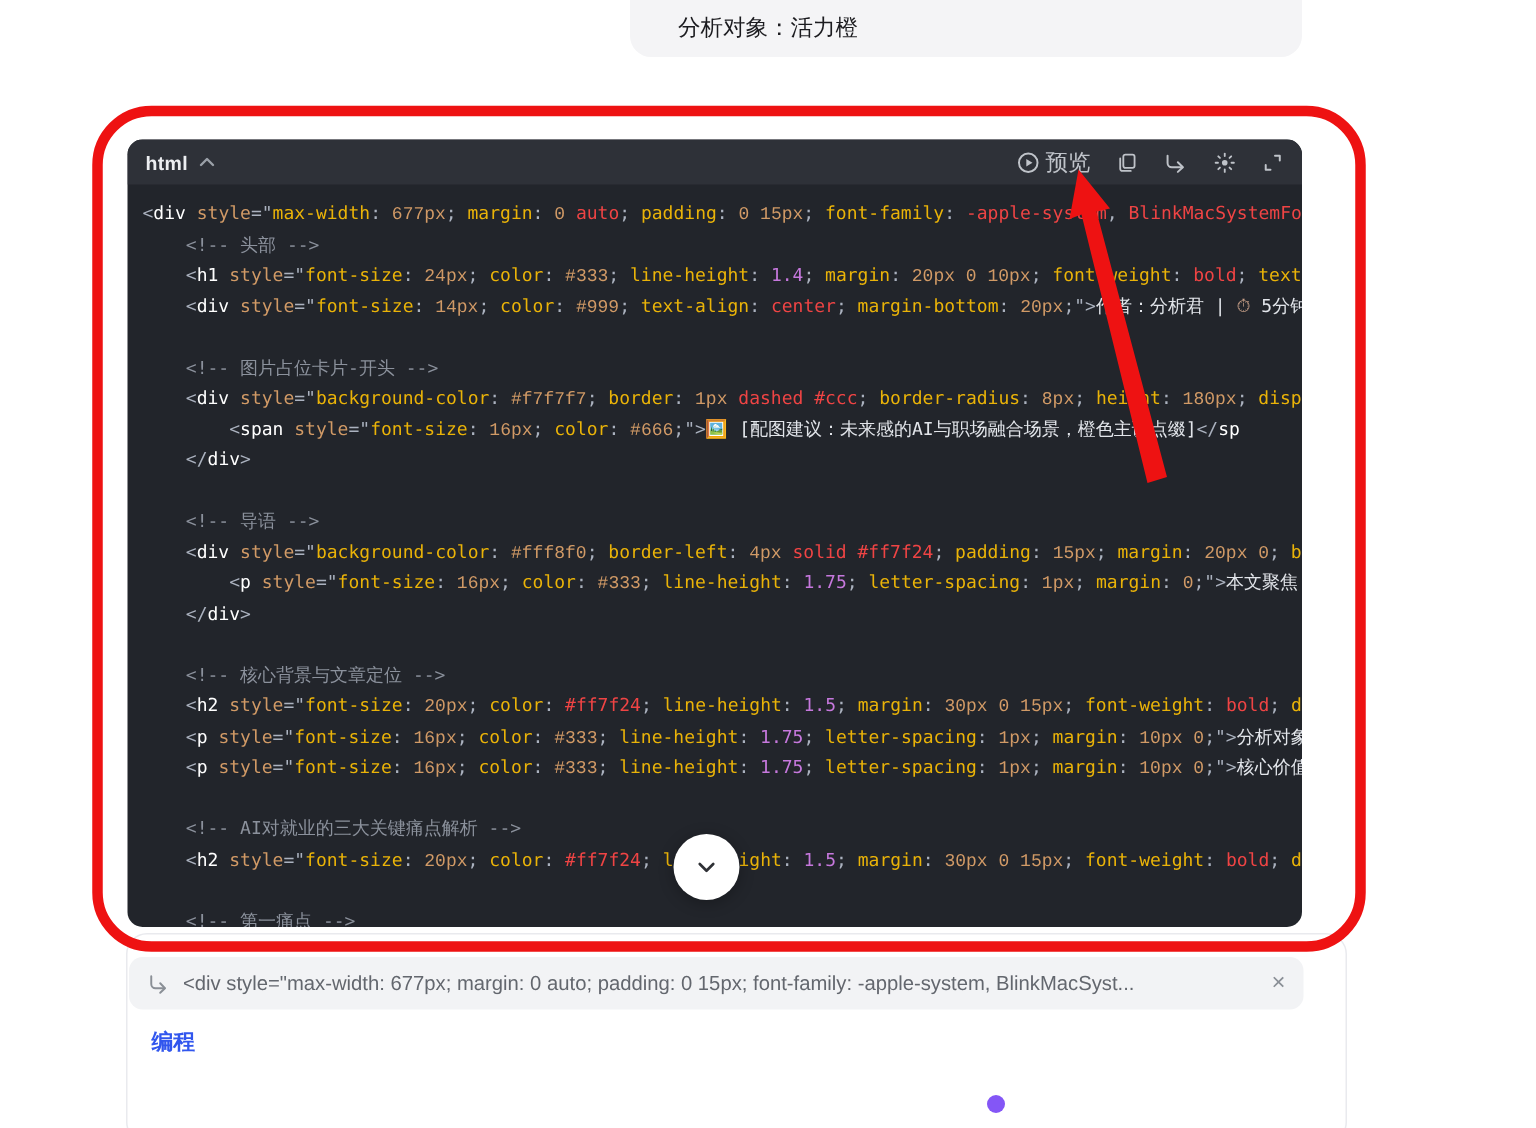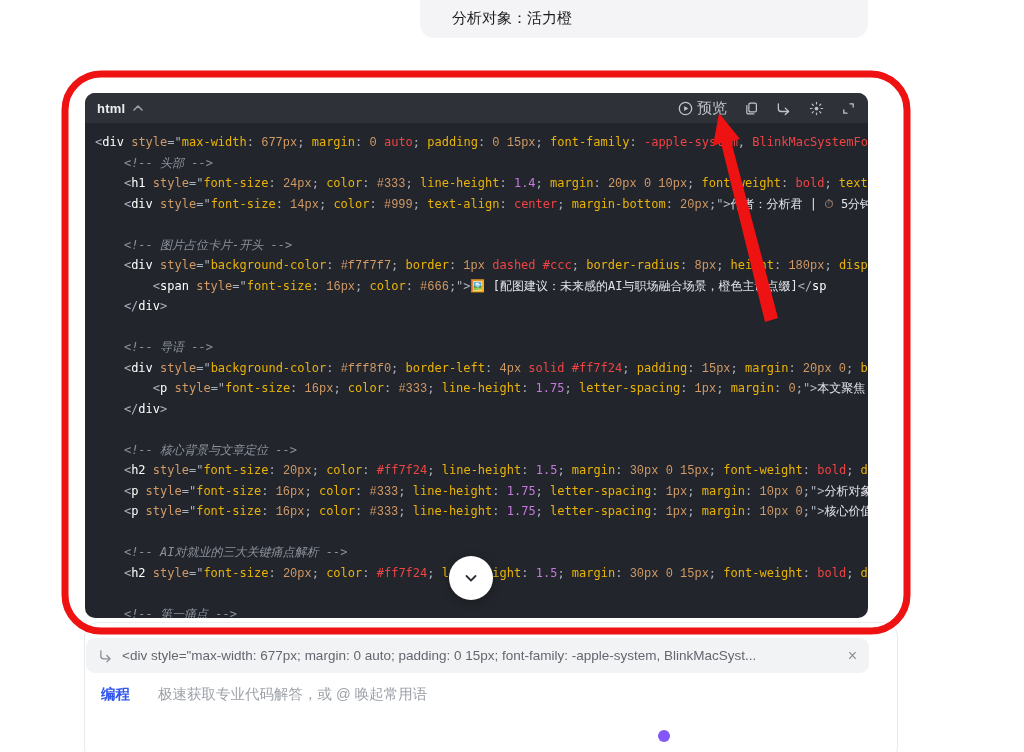--- a/index.html
+++ b/index.html
@@ -43,21 +43,21 @@
   .cl { height:20.5px; }
   .tk-g { color:#abb2bf; }
   .tk-t { color:#ffffff; }
   .tk-a { color:#d19a66; }
   .tk-pr { color:#eab308; }
   .tk-n { color:#d19a66;font-family:Liberation Mono, monospace; }
   .tk-u { color:#c678dd; }
   .tk-k { color:#ef4444; }
   .tk-x { color:#e2e5ea; }
   .tk-e { color:#c9a189; }
-  .tk-c { color:#8b919c;font-style:italic; }
+  .tk-c { color:#8b919c; }
 
   
   .scroll-down-btn {
     position:absolute; left:449px; top:556px; width:44px; height:44px;
     background:#ffffff; border-radius:50%;
     box-shadow:0 2px 10px rgba(0,0,0,.28);
     display:flex; align-items:center; justify-content:center; cursor:pointer;
     z-index:5;
   }
 
@@ -80,21 +80,21 @@
   .quote-bar .q-icon { flex:0 0 auto; margin-right:9px; display:inline-flex; }
   .quote-text {
     flex:1; font-size:13.5px; white-space:nowrap; overflow:hidden;
     color:#606press46b;
   }
   .quote-close { flex:0 0 auto; margin-left:10px; color:#8a8f96; font-size:16px;
     line-height:1; cursor:pointer; }
 
   .input-row {
     position:absolute; left:16px; top:62px; display:flex; align-items:center;
-    gap:28px;
+    gap:4px;
   }
   .mode-label { color:#3156ee; font-size:14.5px; font-weight:bold; cursor:pointer; }
   .input-placeholder { color:#9ca1a8; font-size:14.5px; }
 
   .caret-dot {
     position:absolute; left:658px; top:730px; width:12px; height:12px;
     border-radius:50%; background:#8456f6;
   }
 </style>
 </head>
@@ -177,21 +177,20 @@
         <svg width="15" height="14" viewBox="0 0 16 15">
             <path d="M3,2 v5.5 a3,3 0 0 0 3,3 h6.5" fill="none" stroke="#8a8f96" stroke-width="1.4" stroke-linecap="round"></path>
             <polyline points="9.4,7 12.8,10.5 9.4,13.8" fill="none" stroke="#8a8f96" stroke-width="1.4" stroke-linecap="round" stroke-linejoin="round"></polyline>
           </svg>
       </span>
       <span class="quote-text">&lt;div style="max-width: 677px; margin: 0 auto; padding: 0 15px; font-family: -apple-system, BlinkMacSyst...</span>
       <span class="quote-close">×</span>
     </div>
     <div class="input-row">
       <span class="mode-label">编程</span>
-      <span class="input-placeholder">极速获取专业代码解答，或 @ 唤起常用语</span>
     </div>
   </div>
 
   <div class="caret-dot"></div>
 
   <svg class="annotation-layer" viewBox="0 0 1024 752">
     <rect x="65" y="74" width="842" height="557" rx="36" ry="36" fill="none" stroke="#ee1212" stroke-width="7"></rect>
     <polygon points="719,113 740,139 731,141 778,318 765,322 721,143 713,146" fill="#ee1212"></polygon>
   </svg>
 

